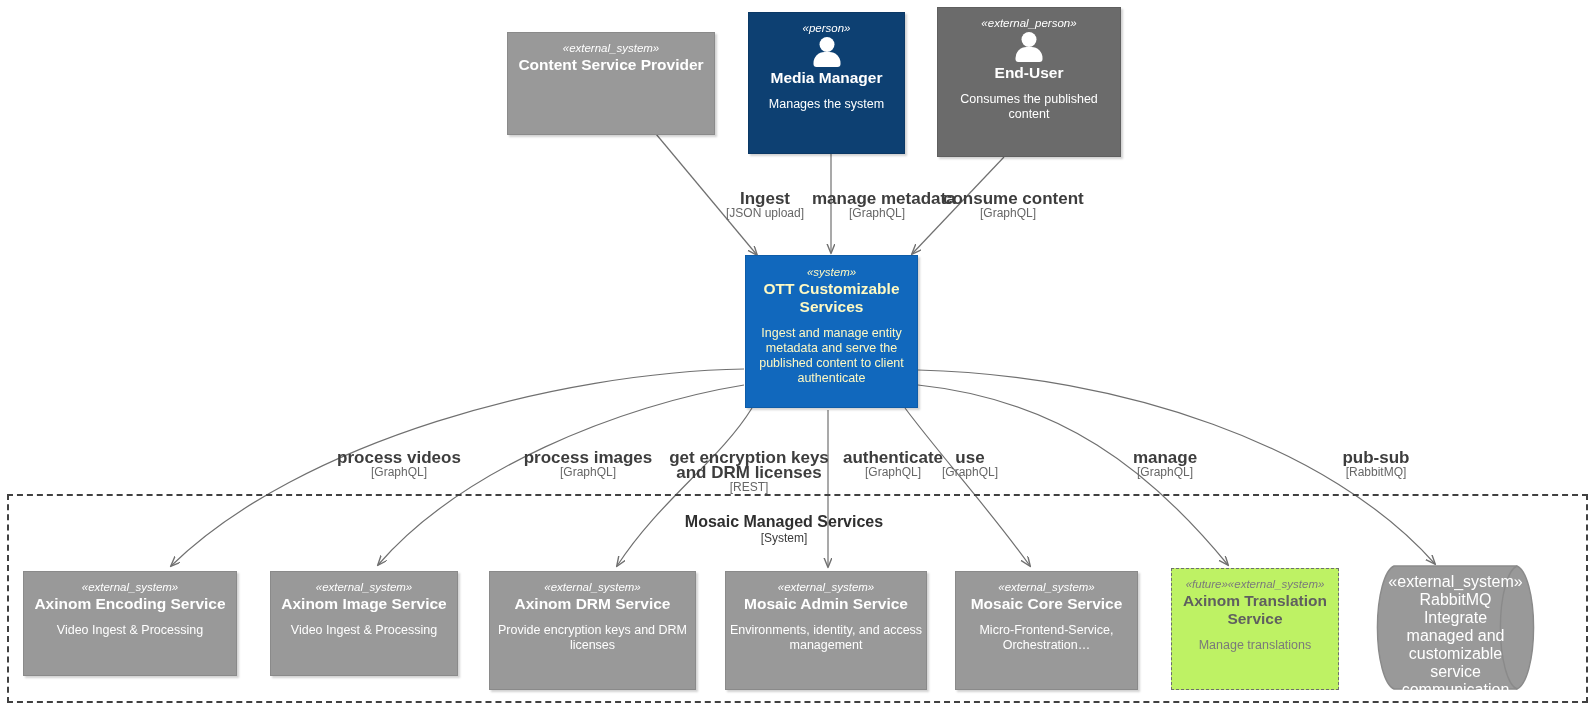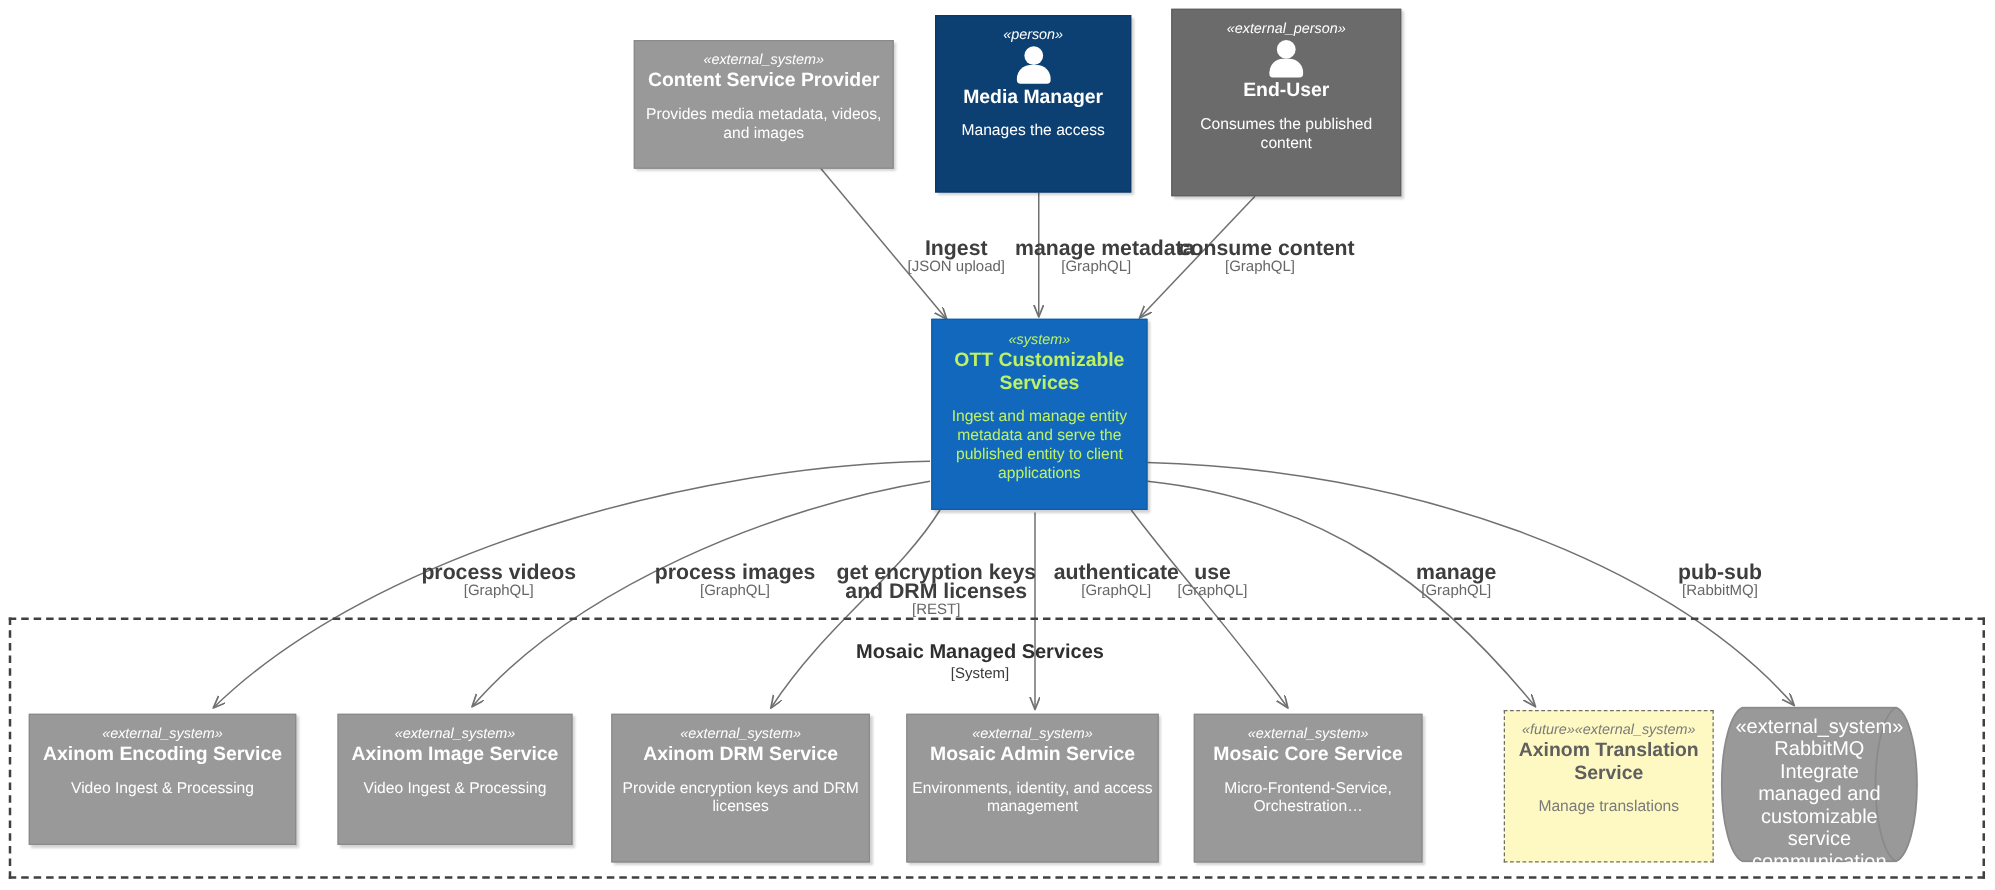--- a/index.html
+++ b/index.html
@@ -12,25 +12,25 @@
         align-items:center;justify-content:flex-start;text-align:center;
         padding:8px 0 6px;overflow:hidden;}
   .node .stereo{font-style:italic;font-size:11.5px;line-height:14px;}
   .node .title{font-weight:bold;font-size:15.5px;line-height:18px;margin-top:1px;}
   .node .desc{font-size:12.5px;line-height:15px;margin-top:10px;}
 
   .n-grey{background:#999999;border:1px solid #8a8a8a;color:#ffffff;
           box-shadow:2px 2px 2px rgba(0,0,0,.18);}
   .n-darkgrey{background:#6b6b6b;border:1px solid #5f5f5f;color:#ffffff;
           box-shadow:2px 2px 2px rgba(0,0,0,.18);}
-  .n-blue{background:#1168bd;border:1px solid #0e5ca8;color:#bef264;
+  .n-blue{background:#1168bd;border:1px solid #0e5ca8;color:#fef9c3;
           box-shadow:2px 2px 2px rgba(0,0,0,.18);}
   .n-navy{background:#0d4072;border:1px solid #0b3865;color:#ffffff;
           box-shadow:2px 2px 2px rgba(0,0,0,.18);}
-  .n-future{background:#fef9c3;border:1px dashed #6e6e6e;color:#6e6e6e;margin-left:32px;}
+  .n-future{background:#bef264;border:1px dashed #6e6e6e;color:#6e6e6e;}
   .n-future .stereo{color:#7a7a7a;}
   .n-future .title{color:#5f5f5f;}
   .n-future .desc{color:#7a7a7a;}
 
   
   .avatar{width:34px;height:30px;position:relative;margin:2px 0 1px;}
   .avatar .head{position:absolute;left:50%;top:0;transform:translateX(-50%);
         width:15px;height:15px;border-radius:50%;background:#ffffff;}
   .avatar .body{position:absolute;left:50%;top:15px;transform:translateX(-50%);
         width:27px;height:15px;background:#ffffff;
@@ -83,47 +83,46 @@
 
   <div class="boundary" style="left:7px;top:494px;width:1581px;height:209px;"></div>
   <div class="boundary-label" style="left:604px;top:512px;width:360px;">
     <div class="bt">Mosaic Managed Services</div>
     <div class="bs">[System]</div>
   </div>
 
   <div class="node n-grey" style="left:507px;top:32px;width:208px;height:103px;">
     <div class="stereo">«external_system»</div>
     <div class="title">Content Service Provider</div>
-    <div class="desc">Provides media metadata, videos, and images</div>
   </div>
 
   <div class="node n-navy" style="left:748px;top:12px;width:157px;height:142px;">
     <div class="stereo">«person»</div>
     <div class="avatar">
       <div class="head"></div>
       <div class="body"></div>
     </div>
     <div class="title">Media Manager</div>
-    <div class="desc">Manages the access</div>
+    <div class="desc">Manages the system</div>
   </div>
 
   <div class="node n-darkgrey" style="left:937px;top:7px;width:184px;height:150px;">
     <div class="stereo">«external_person»</div>
     <div class="avatar">
       <div class="head"></div>
       <div class="body"></div>
     </div>
     <div class="title">End-User</div>
     <div class="desc">Consumes the published content</div>
   </div>
 
   <div class="node n-blue" style="left:745px;top:255px;width:173px;height:153px;padding-top:9px;">
     <div class="stereo">«system»</div>
     <div class="title">OTT Customizable Services</div>
-    <div class="desc">Ingest and manage entity metadata and serve the published entity to client applications</div>
+    <div class="desc">Ingest and manage entity metadata and serve the published content to client authenticate</div>
   </div>
 
   <div class="node n-grey" style="left:23px;top:571px;width:214px;height:105px;">
     <div class="stereo">«external_system»</div>
     <div class="title">Axinom Encoding Service</div>
     <div class="desc">Video Ingest &amp; Processing</div>
   </div>
 
   <div class="node n-grey" style="left:270px;top:571px;width:188px;height:105px;">
     <div class="stereo">«external_system»</div>

